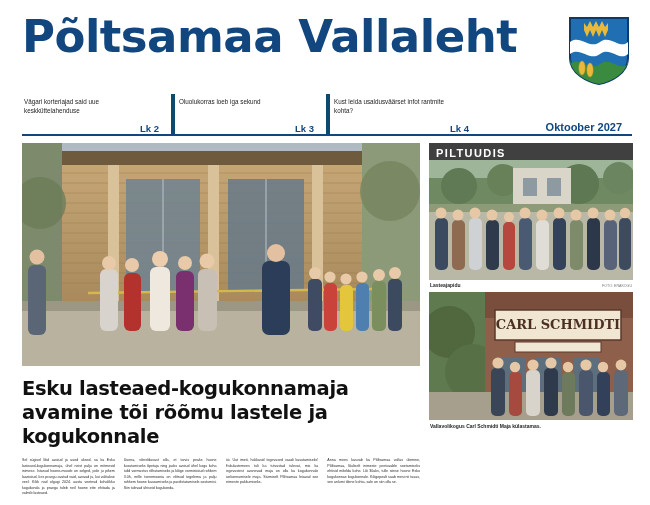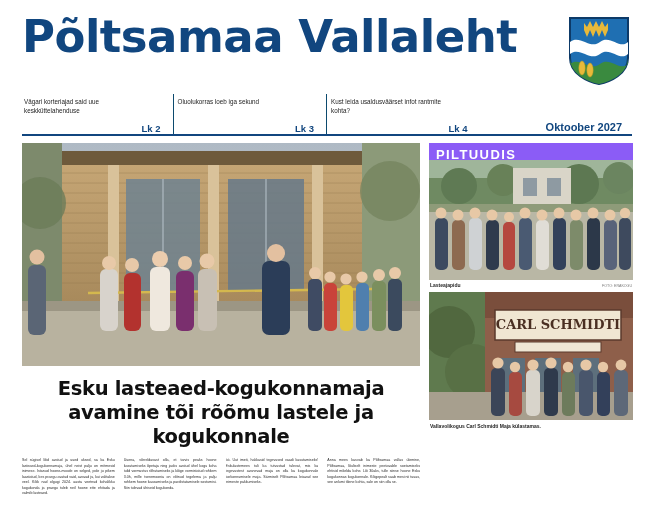--- a/index.html
+++ b/index.html
@@ -47,21 +47,21 @@
     height: 40px;
     display: flex;
     align-items: stretch;
     gap: 0;
     justify-content: space-between;
   }
   .teaser {
     flex: 1 1 0;
     position: relative;
     padding: 4px 10px 2px 4px;
-    border-left: 1px solid #0c4a6e;
+    border-left: 4px solid #0c4a6e;
     min-width: 0;
   }
   .teaser:first-child { border-left: none; padding-left: 2px; }
   .teaser-text {
     font-size: 6.3px;
     line-height: 1.35;
     color: #1d1d1d;
     max-width: 120px;
   }
   .teaser-page {
@@ -109,44 +109,43 @@
   .lead-photo svg { display: block; }
 
   .headline {
     margin-top: 11px;
     font-size: 19.5px;
     font-weight: bold;
     line-height: 1.22;
     color: #111111;
     font-family: "DejaVu Sans", sans-serif;
     letter-spacing: -0.3px;
-    text-align: center;
   }
 
   .cols3 {
     margin-top: 10px;
     display: flex;
     gap: 9px;
   }
   .bodycol {
     flex: 1 1 0;
     font-size: 3.6px;
     line-height: 1.52;
     color: #2a2a2a;
     text-align: justify;
     overflow: hidden;
     height: 62px;
   }
   .bodycol p { margin-bottom: 2px; }
 
   
   .side-head {
-    background: #8b5cf6;
+    background: #404040;
     color: #ffffff;
-    font-size: 13px;
+    font-size: 11px;
     font-weight: bold;
     letter-spacing: 1.4px;
     padding: 4px 16px 4px 7px;
     height: 17px;
   }
   .side-photo {
     width: 100%;
     height: 120px;
     overflow: hidden;
     position: relative;

